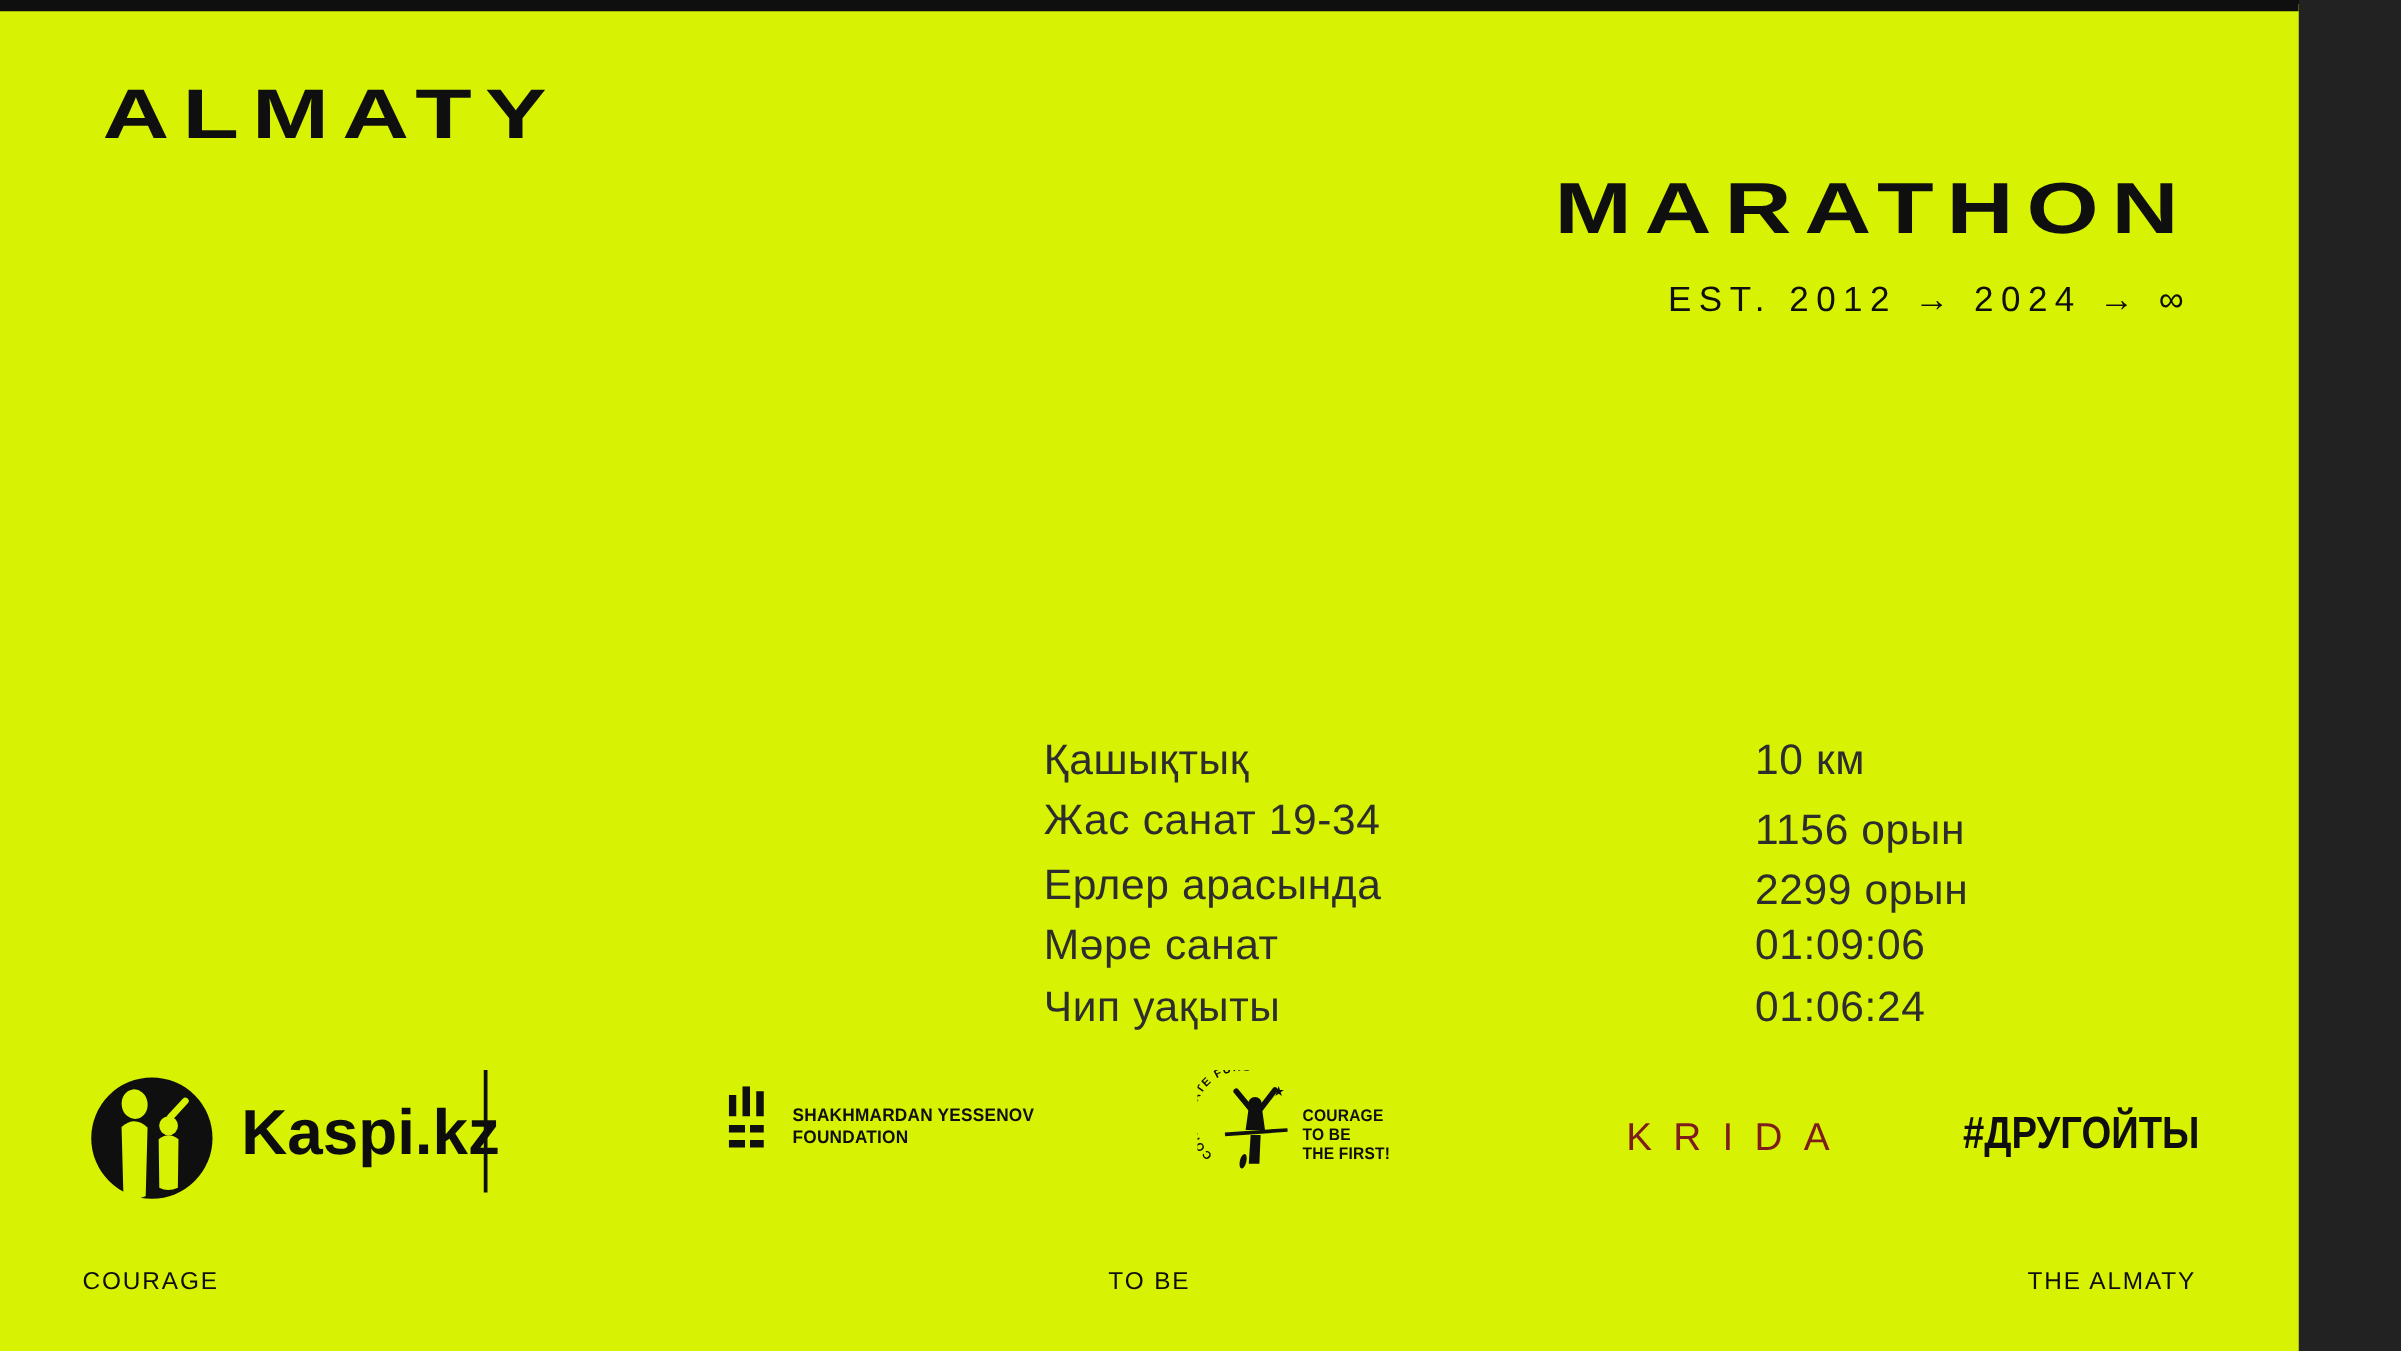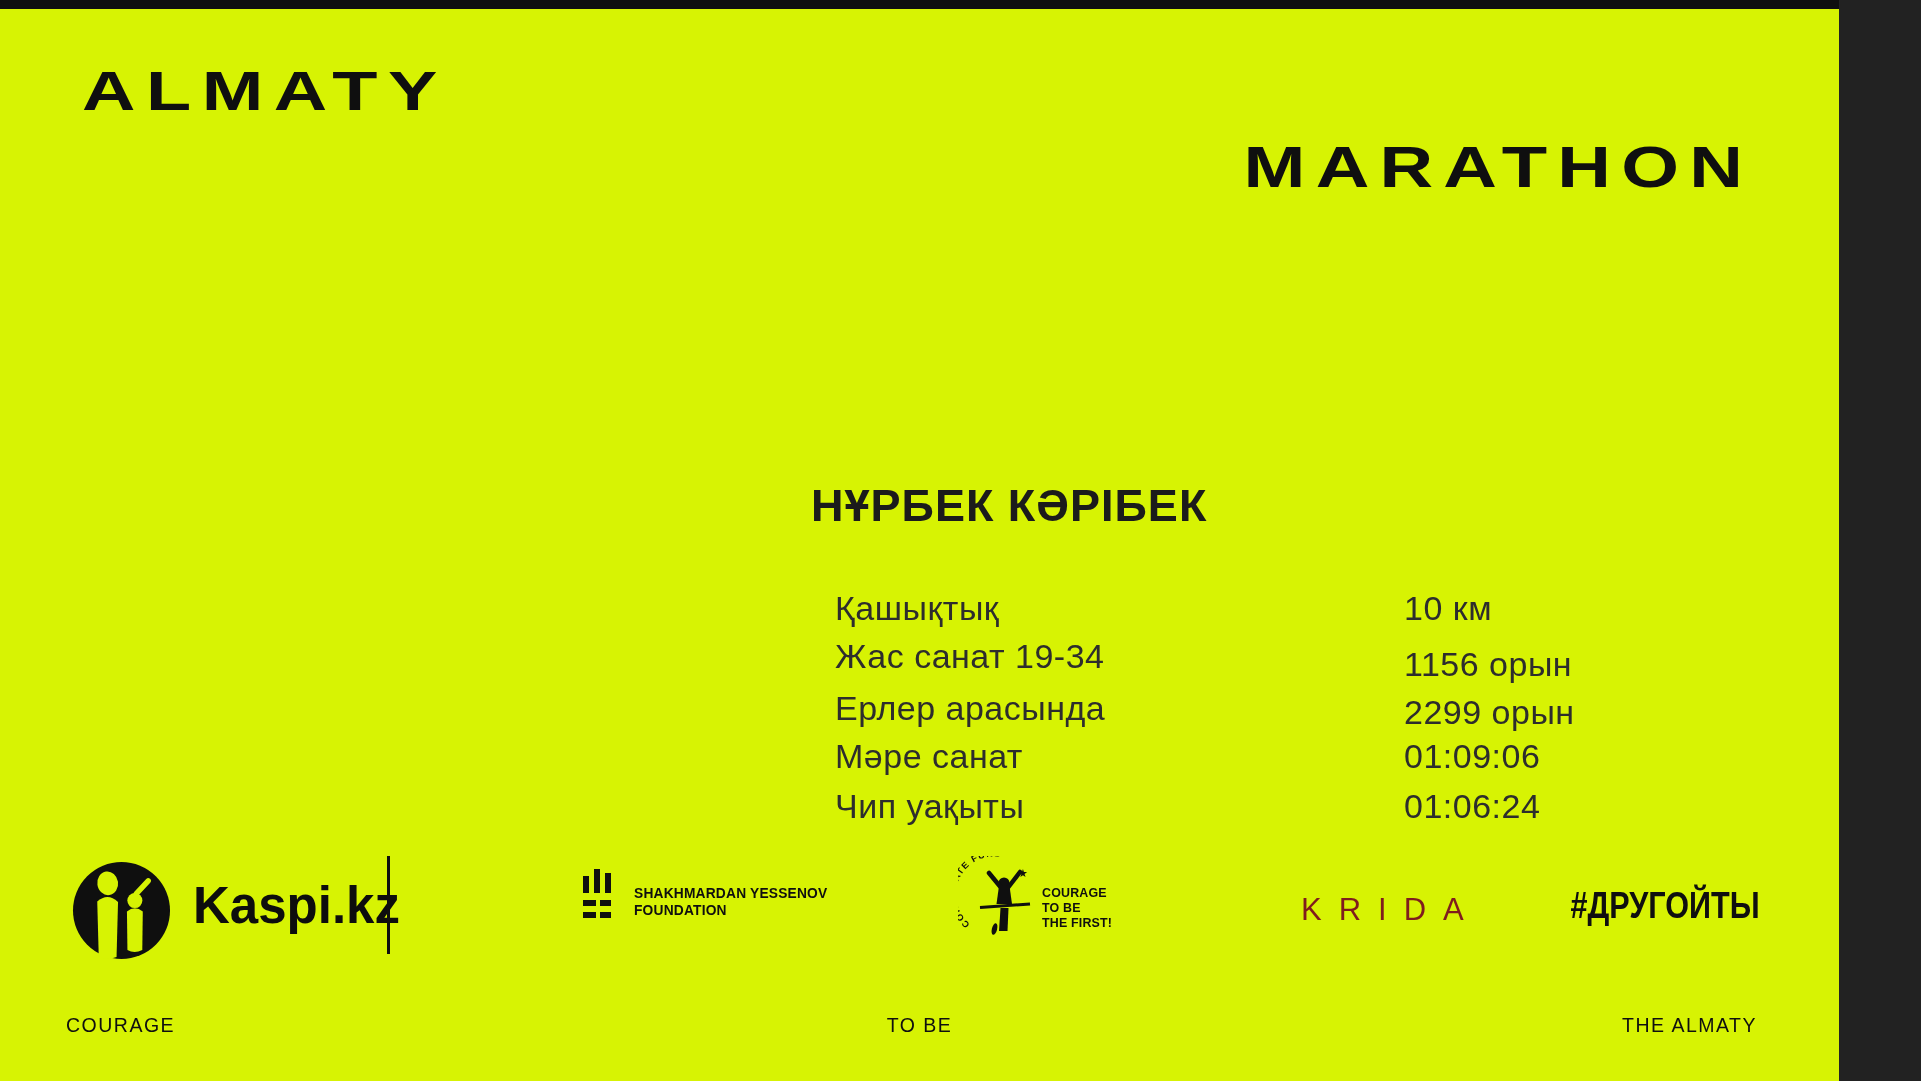--- a/index.html
+++ b/index.html
@@ -112,22 +112,22 @@
   <div class="rule r4"></div>
   <div class="rule r5"></div>
   <div class="rule r6"></div>
   <div class="rule r7"></div>
   <div class="rule r8"></div>
   <div class="rule r9"></div>
   <div class="rule r-bottom"></div>
 
   <div class="almaty">ALMATY</div>
   <div class="marathon">MARATHON</div>
-
-  <div class="name">НҰРБЕК КӘРІБЕК</div>
+  <div class="est">EST. 2012 → 2024 → ∞</div>
+
 
   <div class="details">
     <div class="drow drow1">
       <span class="dlabel">Қашықтық</span>
       <span class="dval">10 км</span>
     </div>
     <div class="drow drow2">
       <span class="dlabel">Жас санат 19-34</span>
       <span class="dval">1156 орын</span>
     </div>

